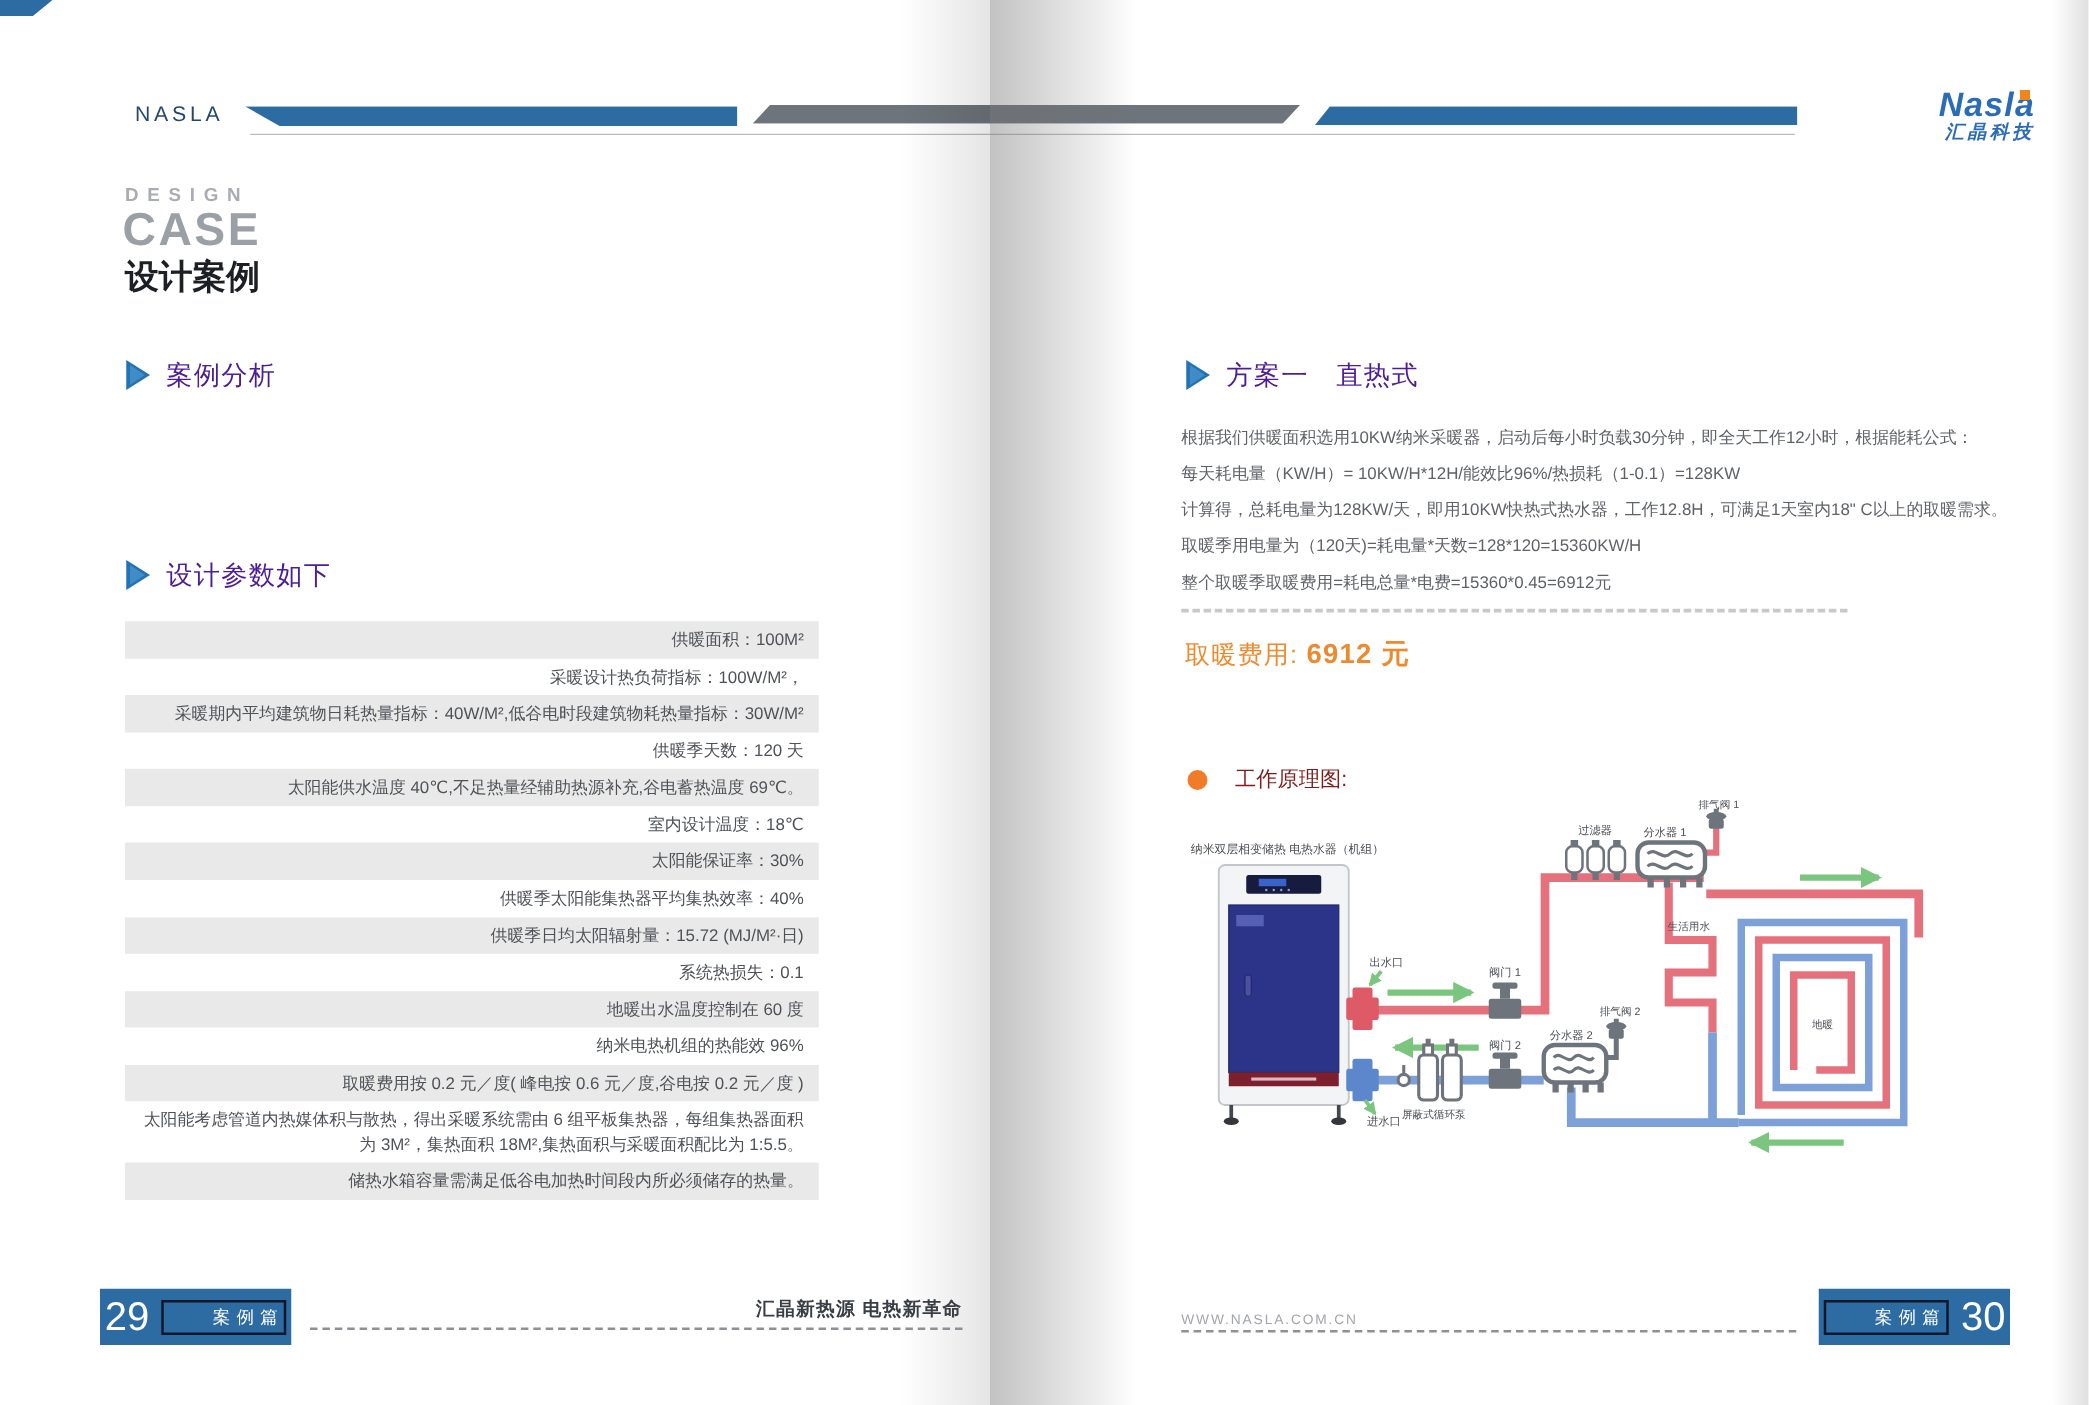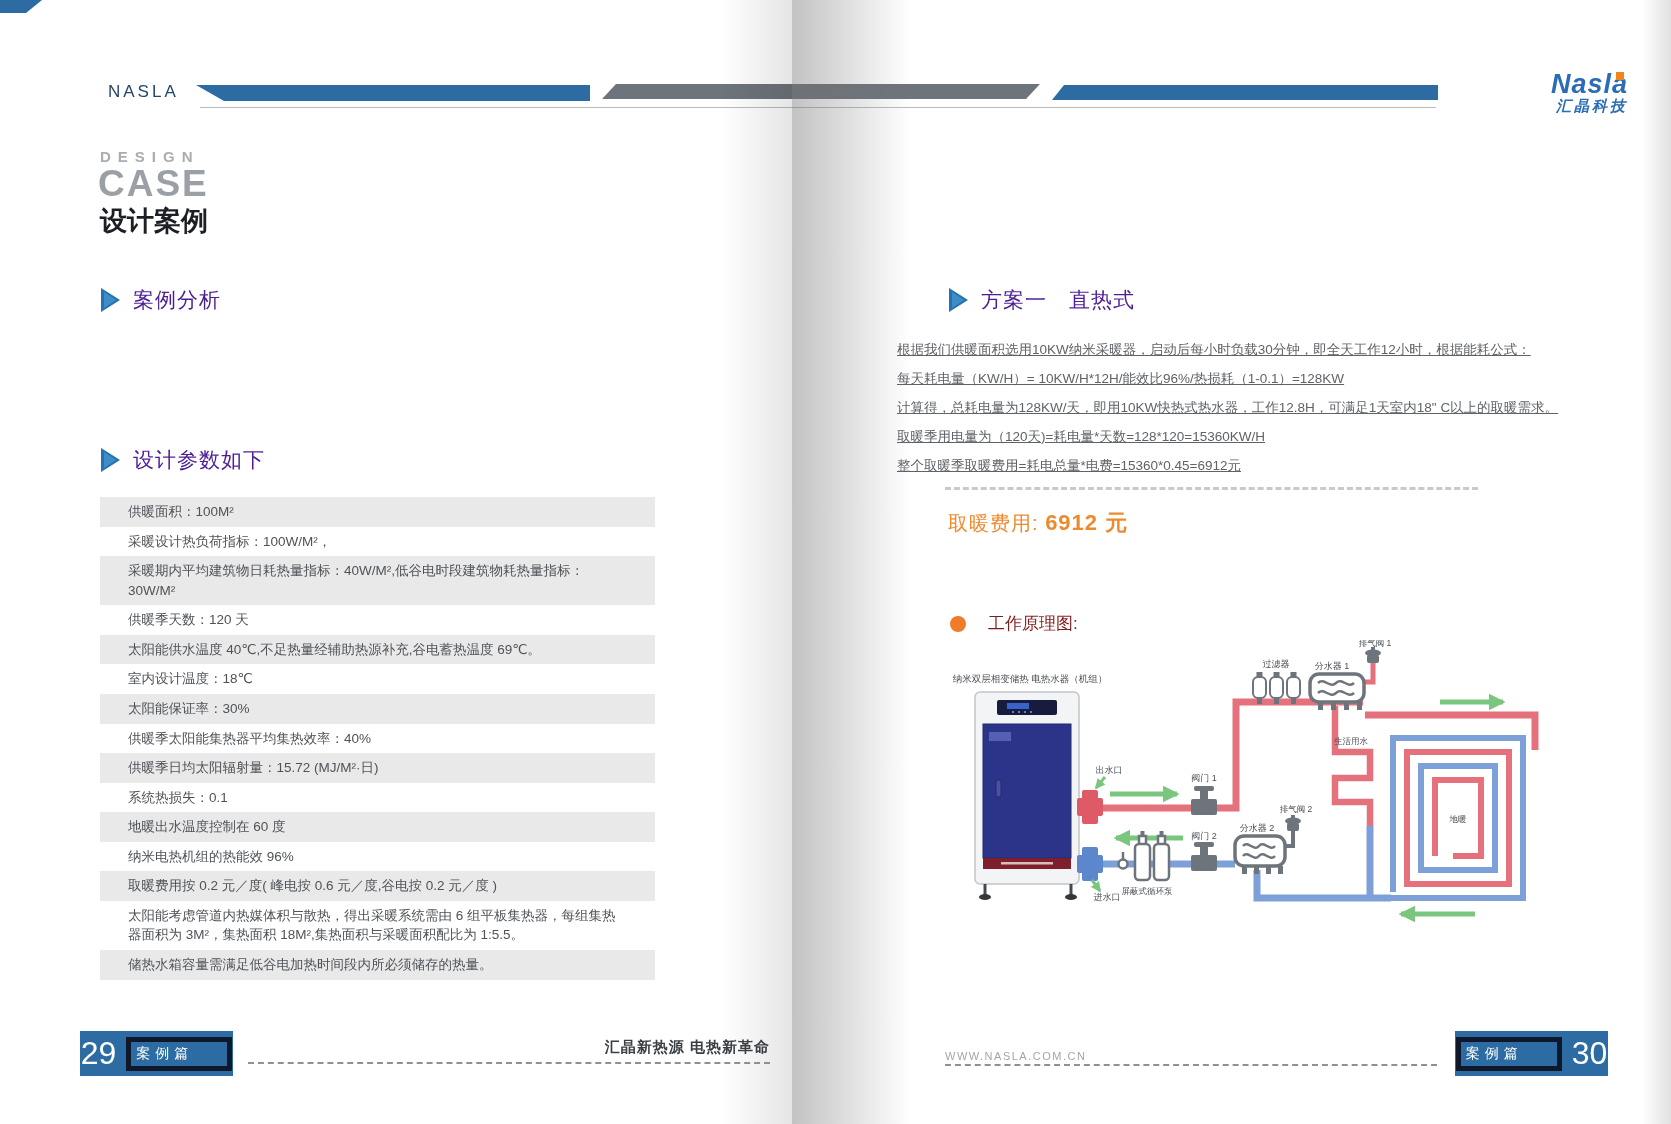--- a/index.html
+++ b/index.html
@@ -38,36 +38,36 @@
 
   
   .sec{display:flex;align-items:center;gap:12px;}
   .sec .tri{width:21px;height:26px;flex:0 0 auto;}
   .sec .txt{font-size:21px;color:#4c1d95;letter-spacing:1px;}
 
   .para{font-size:13.5px;line-height:2.1;color:#5f6368;text-align:justify;}
 
   
   .plist{left:100px;top:497px;width:555px;font-size:13.5px;color:#4f5358;}
-  .plist .row{padding:5px 28px;line-height:1.45;}
+  .plist .row{padding:5px 12px;line-height:1.45;text-align:right;}
   .plist .row:nth-child(odd){background:#e9e9e9;}
 
   
   .plan-lines div{font-size:13.5px;line-height:29px;color:#5f6368;white-space:nowrap;}
   .dashsep{border-top:3px dashed #c9c9c9;height:0;}
   .cost{font-size:20px;color:#ee8a2e;letter-spacing:1px;}
   .cost b{font-size:22px;}
   .diagram-h{display:flex;align-items:center;gap:22px;font-size:17px;color:#7f1d1d;justify-content:space-between;}
   .diagram-h .odot{width:16px;height:16px;border-radius:50%;background:#f07b28;}
 
   
   .fbox{width:153px;height:45px;background:#2d6ca2;display:flex;align-items:center;
         justify-content:center;gap:10px;color:#fff;}
   .fbox .num{font-size:32px;font-weight:300;}
-  .fbox .tag{border:5px solid #0f172a;padding:3px 0;width:96px;text-align:left;
+  .fbox .tag{border:2px solid #0f172a;padding:3px 0;width:96px;text-align:right;
              font-size:14px;letter-spacing:5px;text-indent:5px;}
   .slogan{font-size:15px;font-weight:bold;color:#3a3f45;letter-spacing:1px;}
   .fdash{border-top:2px dashed #8d9094;height:0;}
   .furl{font-size:11px;color:#a3a6aa;letter-spacing:1.5px;}
 
   svg text{font-family:"Liberation Sans","DejaVu Sans",sans-serif;fill:#4a4f55;}
 </style>
 </head>
 <body>
 
@@ -126,21 +126,21 @@
     <div class="row">储热水箱容量需满足低谷电加热时间段内所必须储存的热量。</div>
   </div>
 
   <div class="abs sec" style="left:948px;top:286px;">
     <svg class="tri" viewBox="0 0 21 26">
       <polygon points="1,1 1,25 20,13" fill="#2273b4"></polygon>
         <polygon points="4,5 4,21 16,13" fill="#3f8cc7"></polygon>
     </svg>
     <span class="txt">方案一　直热式</span>
   </div>
-  <div class="abs plan-lines" style="left:897px;top:335px;width:545px;text-decoration:underline;">
+  <div class="abs plan-lines" style="left:945px;top:335px;width:545px;">
     <div>根据我们供暖面积选用10KW纳米采暖器，启动后每小时负载30分钟，即全天工作12小时，根据能耗公式：</div>
     <div>每天耗电量（KW/H）= 10KW/H*12H/能效比96%/热损耗（1-0.1）=128KW</div>
     <div>计算得，总耗电量为128KW/天，即用10KW快热式热水器，工作12.8H，可满足1天室内18" C以上的取暖需求。</div>
     <div>取暖季用电量为（120天)=耗电量*天数=128*120=15360KW/H</div>
     <div>整个取暖季取暖费用=耗电总量*电费=15360*0.45=6912元</div>
   </div>
   <div class="abs dashsep" style="left:945px;top:487px;width:533px;"></div>
   <div class="abs cost" style="left:948px;top:508px;">
     <span>取暖费用:</span>
     <b>6912 元</b>

